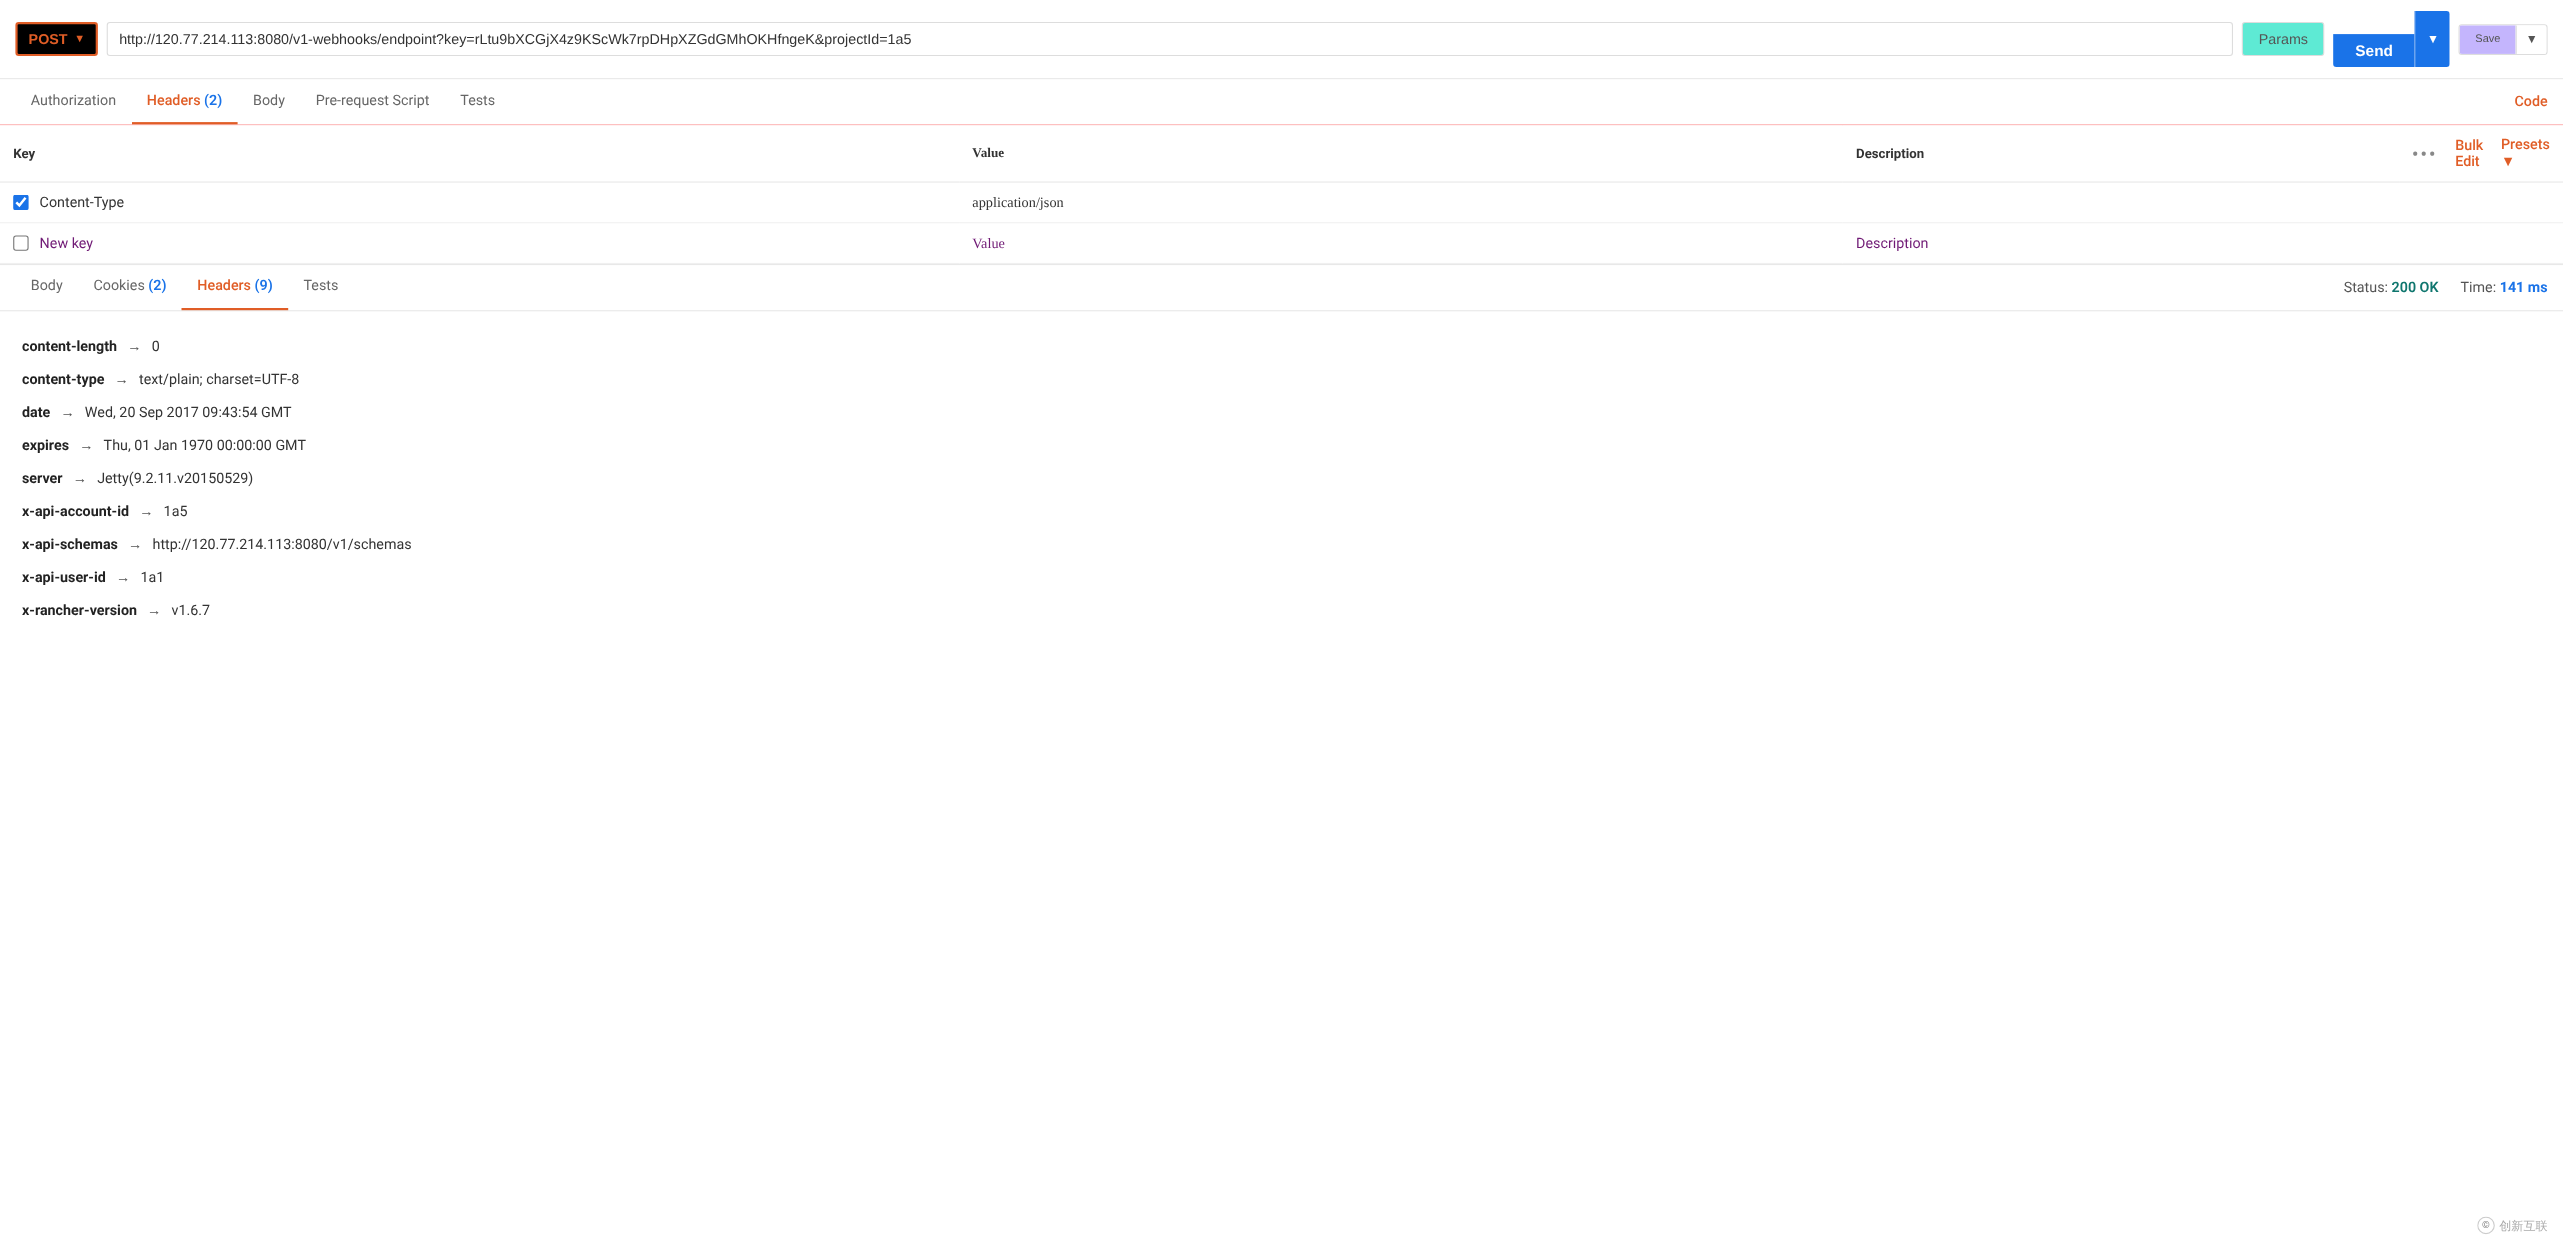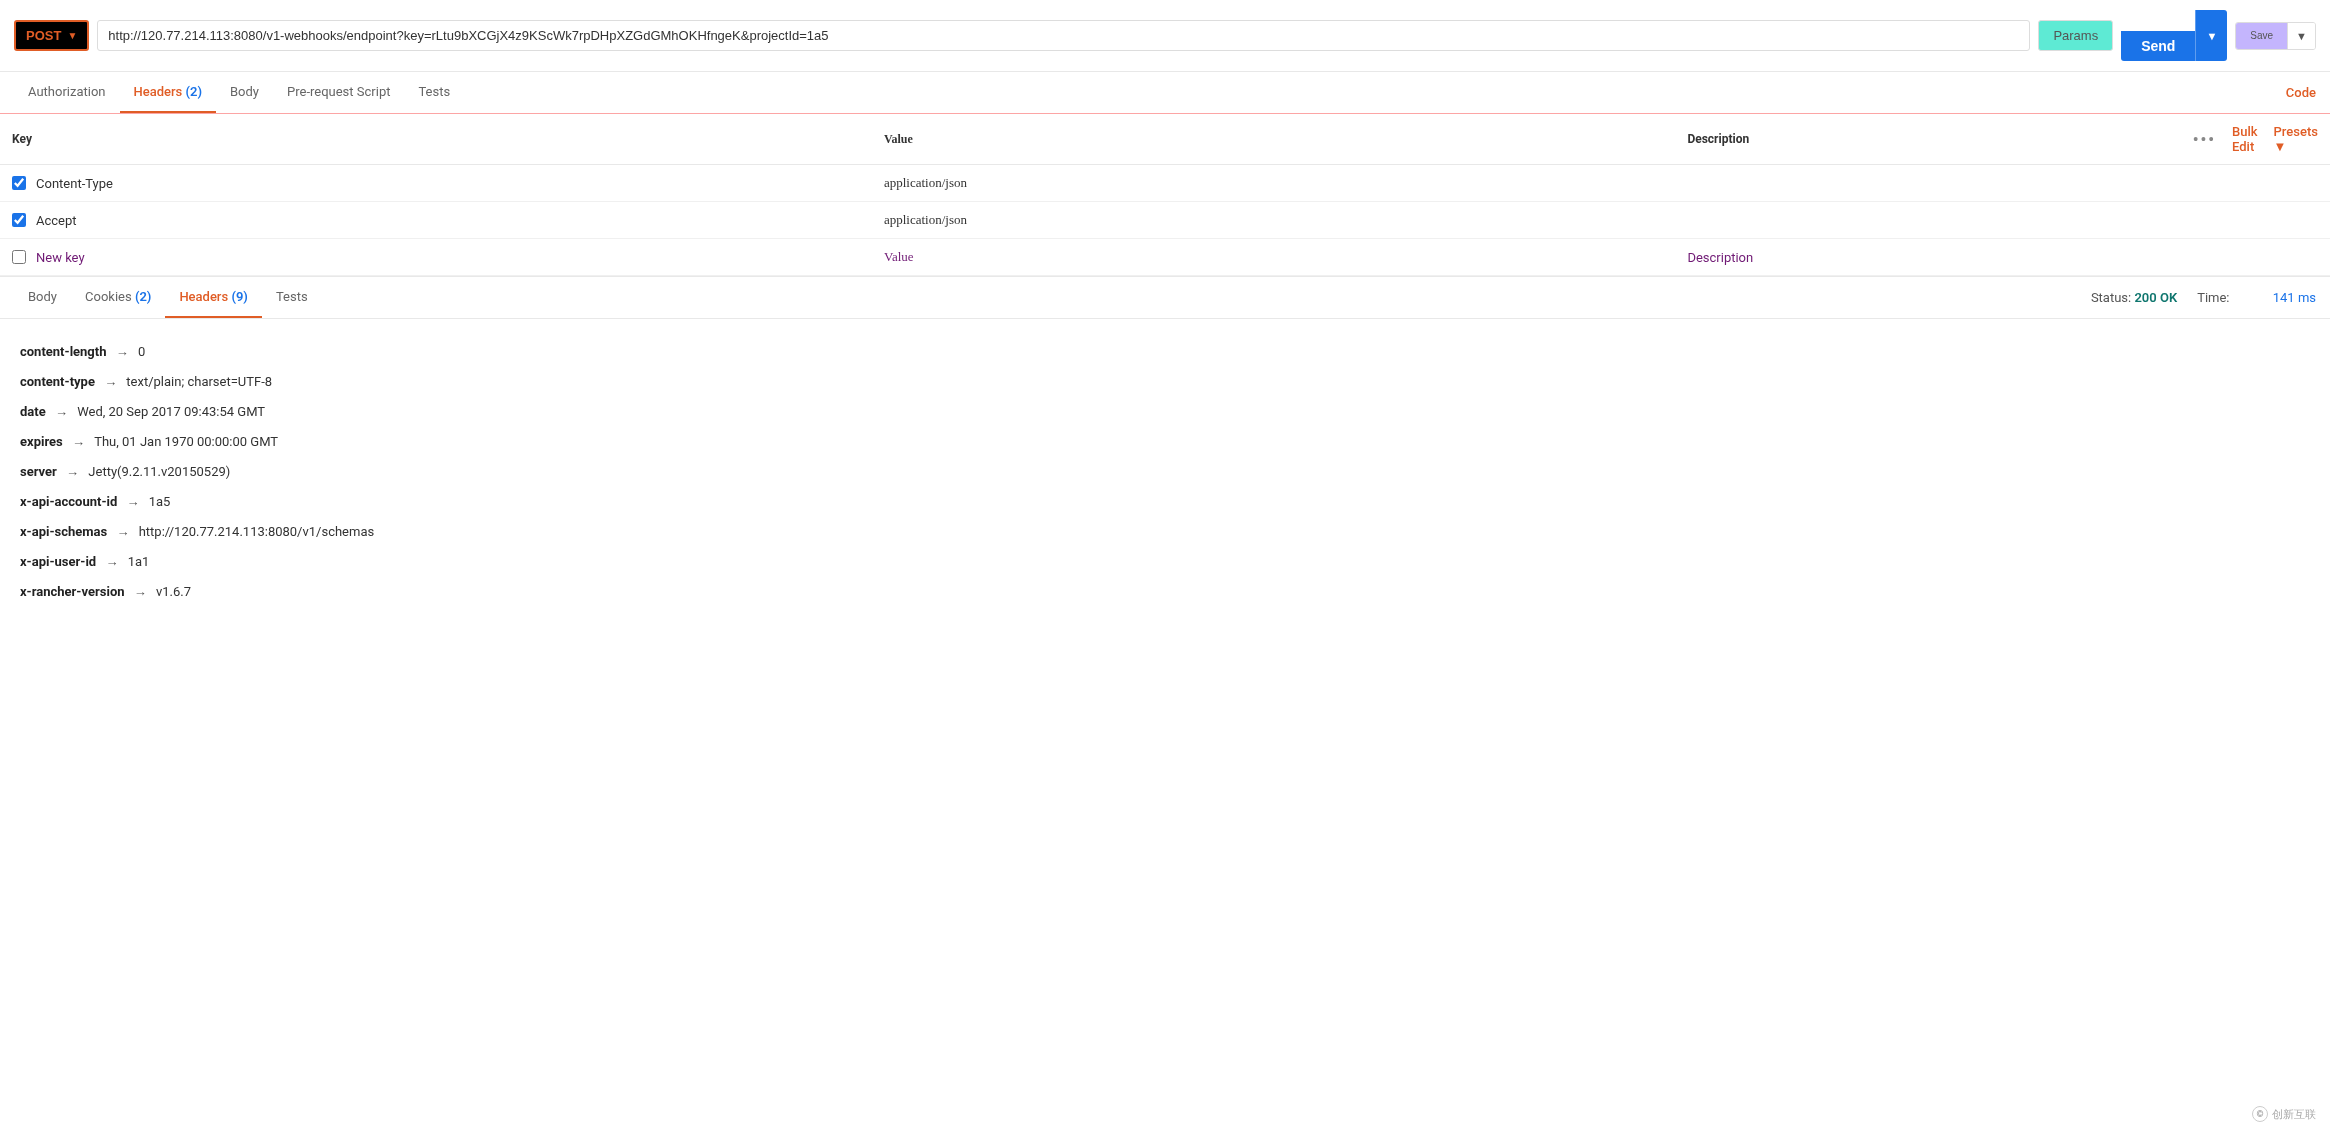--- a/index.html
+++ b/index.html
@@ -216,21 +216,21 @@
       font-weight: 600;
     }
     .resp-status {
       margin-left: auto;
       display: flex;
       gap: 20px;
       font-size: 13px;
       color: #555;
     }
     .status-ok { color: #0f766e; font-weight: 600; }
-    .time-val { color: #1a73e8; font-weight: 400; margin-left: 40px; }
+    .time-val { color: #1a73e8; font-weight: 700; }
 
     
     .response-body {
       padding: 20px 20px;
       font-size: 13px;
       line-height: 2.0;
     }
     .resp-row {
       margin-bottom: 4px;
     }
@@ -335,31 +335,20 @@
         <div class="checkbox-cell">
           <input type="checkbox" class="row-checkbox" checked="" style="">
           <span>Content-Type</span>
         </div>
       </td>
       <td class="col-value"><span>application/json</span></td>
       <td class="col-desc"><span></span></td>
       <td class="col-actions"></td>
     </tr>
       <tr>
-      <td class="col-key">
-        <div class="checkbox-cell">
-          <input type="checkbox" class="row-checkbox" checked="" style="">
-          <span>Accept</span>
-        </div>
-      </td>
-      <td class="col-value"><span>application/json</span></td>
-      <td class="col-desc"><span></span></td>
-      <td class="col-actions"></td>
-    </tr>
-      <tr>
     <td class="col-key">
       <div class="checkbox-cell">
         <input type="checkbox" class="row-checkbox" style="">
         <span class="placeholder-text">New key</span>
       </div>
     </td>
     <td class="col-value"><span class="placeholder-text">Value</span></td>
     <td class="col-desc"><span class="placeholder-text">Description</span></td>
     <td class="col-actions"></td>
   </tr>

